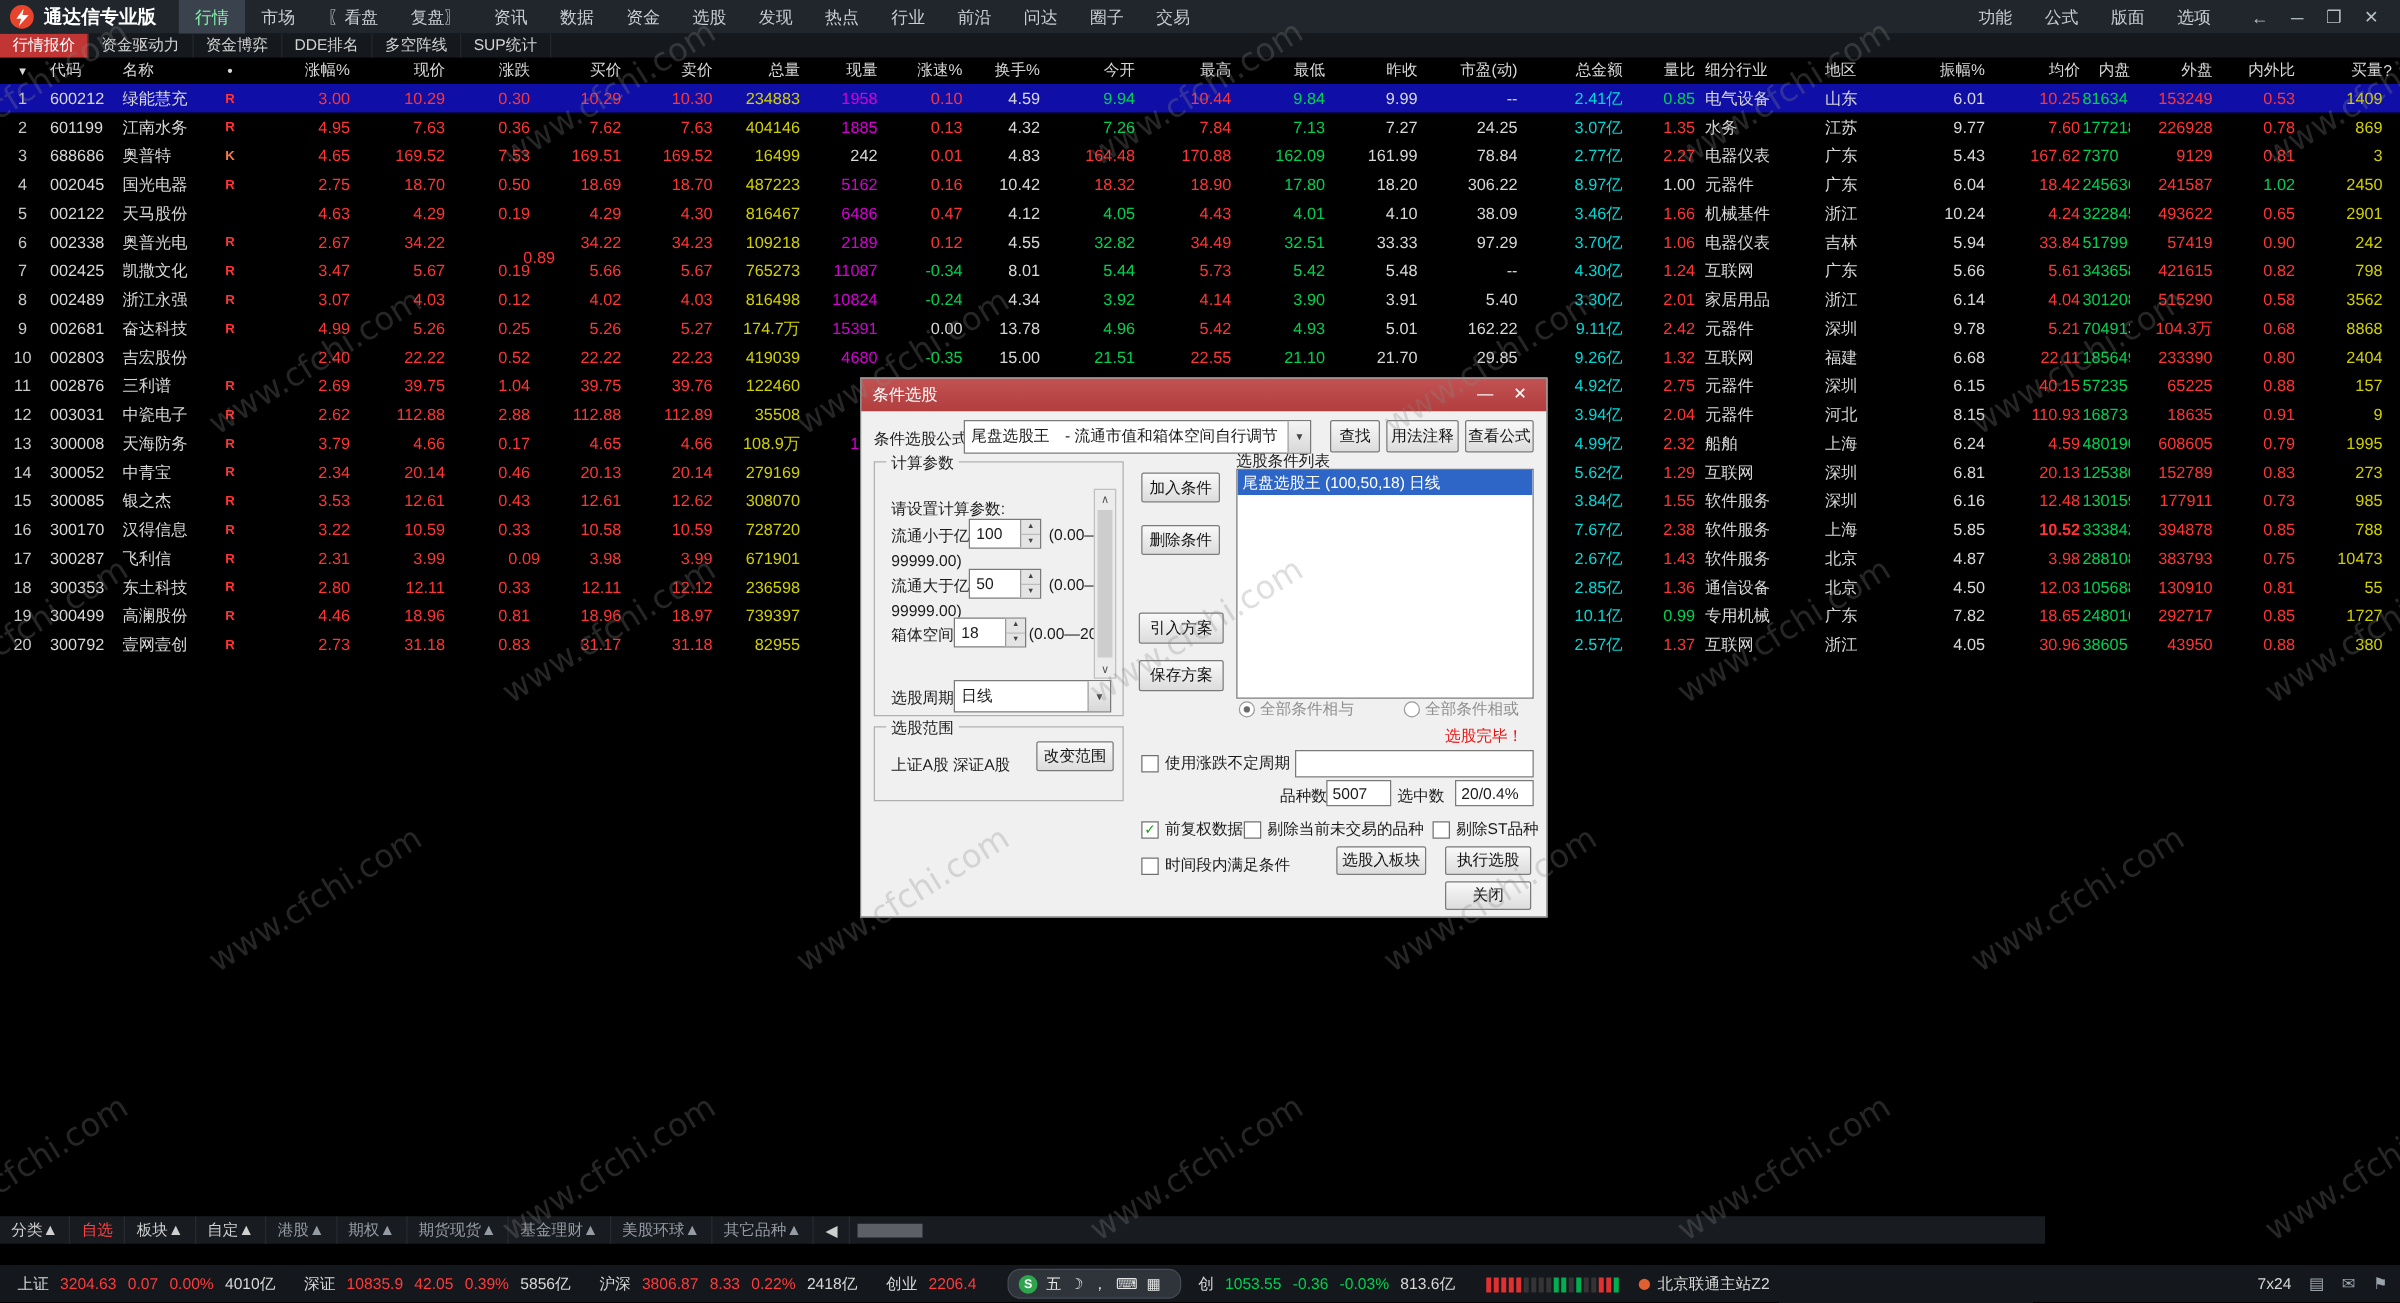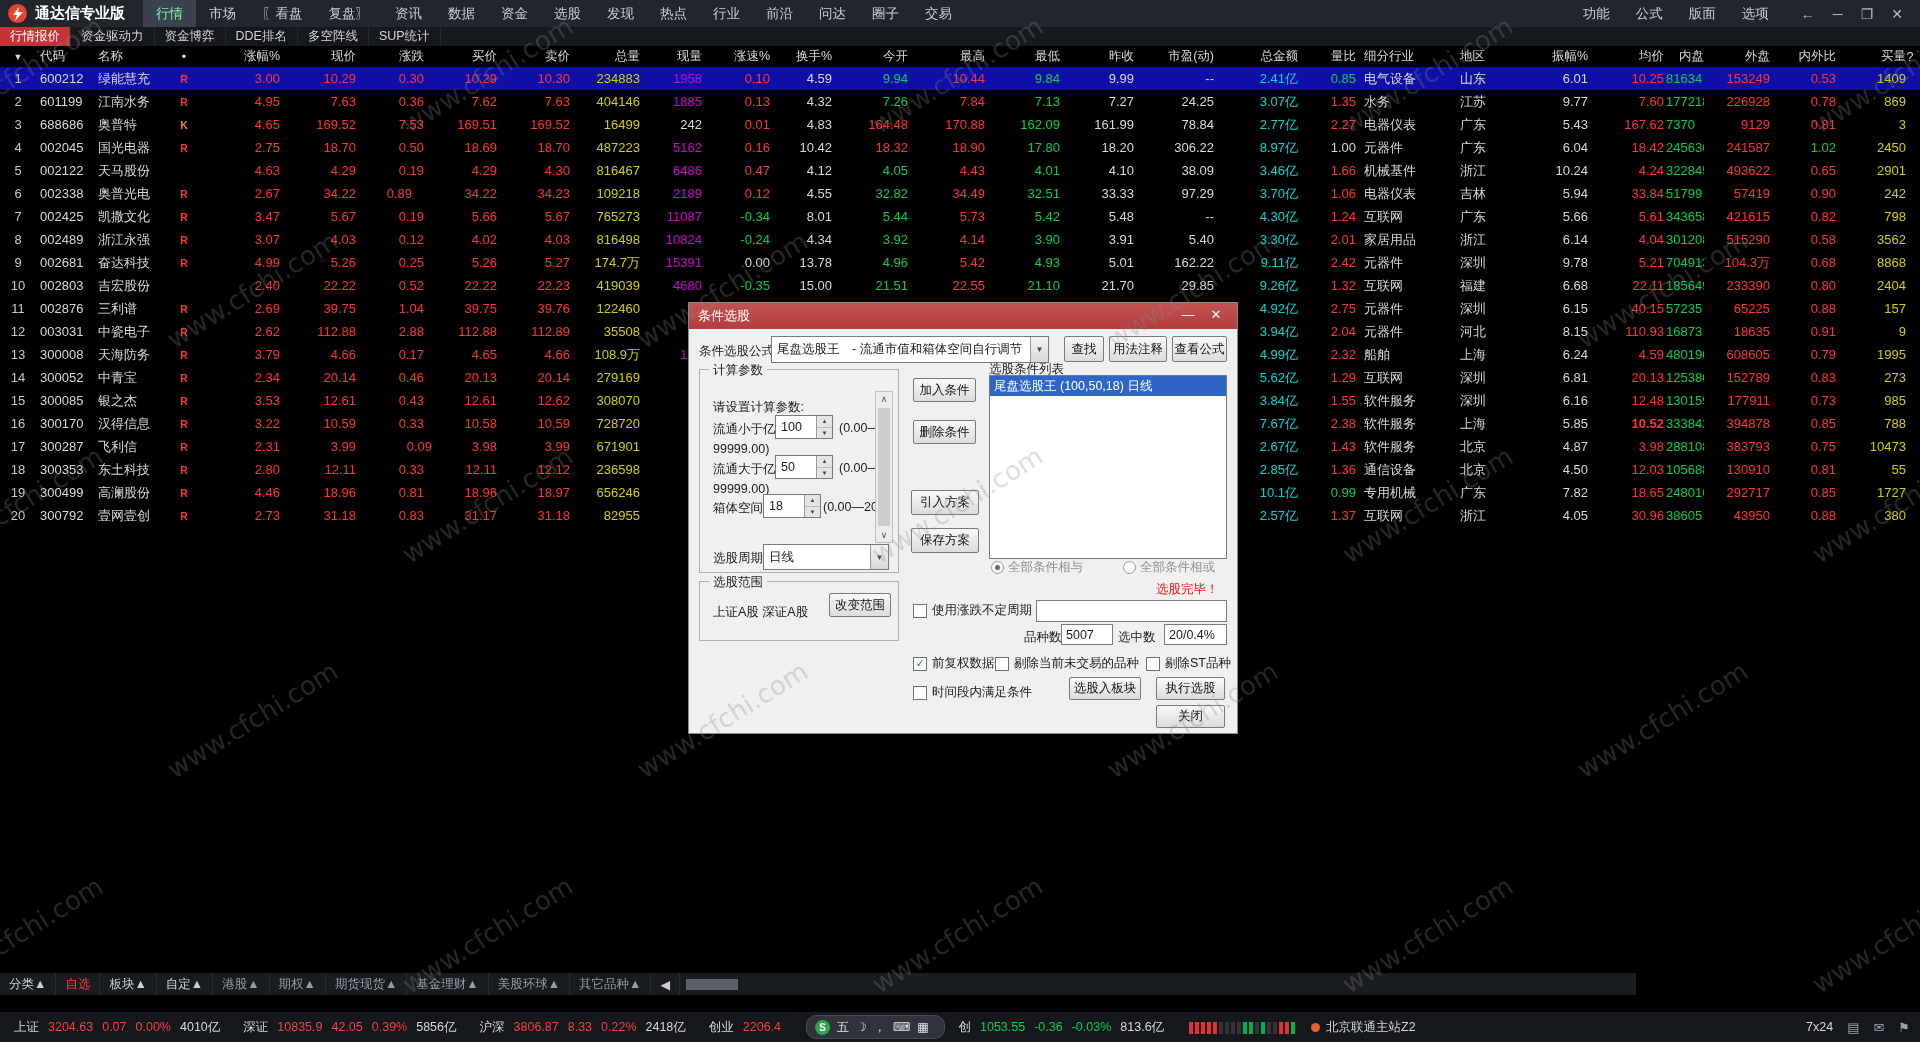--- a/index.html
+++ b/index.html
@@ -339,21 +339,21 @@
         <div class="tcell r c-r" style="left: 1770px; width: 66px;">0.65</div>
         <div class="tcell r c-y" style="left: 1836px; width: 70px;">2901</div>
       </div>
       <div class="trow">
         <div class="tcell c seq" style="left: 0px; width: 36px;">6</div>
         <div class="tcell l code" style="left: 40px; width: 56px;">002338</div>
         <div class="tcell l name" style="left: 98px; width: 74px;">奥普光电</div>
         <div class="tcell c mark-r" style="left: 174px; width: 20px;">R</div>
         <div class="tcell r c-r" style="left: 196px; width: 84px;">2.67</div>
         <div class="tcell r c-r" style="left: 280px; width: 76px;">34.22</div>
-        <div class="tcell r c-r" style="left: 344px; width: 68px;">0.89</div>
+        <div class="tcell r c-r" style="left: 376px; width: 68px; margin-top: 12px;">0.89</div>
         <div class="tcell r c-r" style="left: 424px; width: 73px;">34.22</div>
         <div class="tcell r c-r" style="left: 497px; width: 73px;">34.23</div>
         <div class="tcell r c-y" style="left: 570px; width: 70px;">109218</div>
         <div class="tcell r c-m cell-xl" style="left: 640px; width: 62px;">2189</div>
         <div class="tcell r c-r" style="left: 702px; width: 68px;">0.12</div>
         <div class="tcell r c-w" style="left: 770px; width: 62px;">4.55</div>
         <div class="tcell r c-g" style="left: 832px; width: 76px;">32.82</div>
         <div class="tcell r c-r" style="left: 908px; width: 77px;">34.49</div>
         <div class="tcell r c-g" style="left: 985px; width: 75px;">32.51</div>
         <div class="tcell r c-w" style="left: 1060px; width: 74px;">33.33</div>
@@ -732,21 +732,21 @@
       <div class="trow covered">
         <div class="tcell c seq" style="left: 0px; width: 36px;">19</div>
         <div class="tcell l code" style="left: 40px; width: 56px;">300499</div>
         <div class="tcell l name" style="left: 98px; width: 74px;">高澜股份</div>
         <div class="tcell c mark-r" style="left: 174px; width: 20px;">R</div>
         <div class="tcell r c-r" style="left: 196px; width: 84px;">4.46</div>
         <div class="tcell r c-r" style="left: 280px; width: 76px;">18.96</div>
         <div class="tcell r c-r" style="left: 356px; width: 68px;">0.81</div>
         <div class="tcell r c-r" style="left: 424px; width: 73px;">18.96</div>
         <div class="tcell r c-r" style="left: 497px; width: 73px;">18.97</div>
-        <div class="tcell r c-y" style="left: 570px; width: 70px;">656246</div>
+        <div class="tcell r c-y" style="left: 570px; width: 70px;">739397</div>
         <div class="tcell r c-m cell-xl" style="left: 640px; width: 62px;">67</div>
         <div class="tcell r c-w" style="left: 702px; width: 68px;"></div>
         <div class="tcell r c-w" style="left: 770px; width: 62px;"></div>
         <div class="tcell r c-w" style="left: 832px; width: 76px;"></div>
         <div class="tcell r c-w" style="left: 908px; width: 77px;"></div>
         <div class="tcell r c-w" style="left: 985px; width: 75px;"></div>
         <div class="tcell r c-w" style="left: 1060px; width: 74px;"></div>
         <div class="tcell r c-w" style="left: 1134px; width: 80px;"></div>
         <div class="tcell r c-c" style="left: 1214px; width: 84px;">10.1亿</div>
         <div class="tcell r c-g" style="left: 1298px; width: 58px;">0.99</div>

